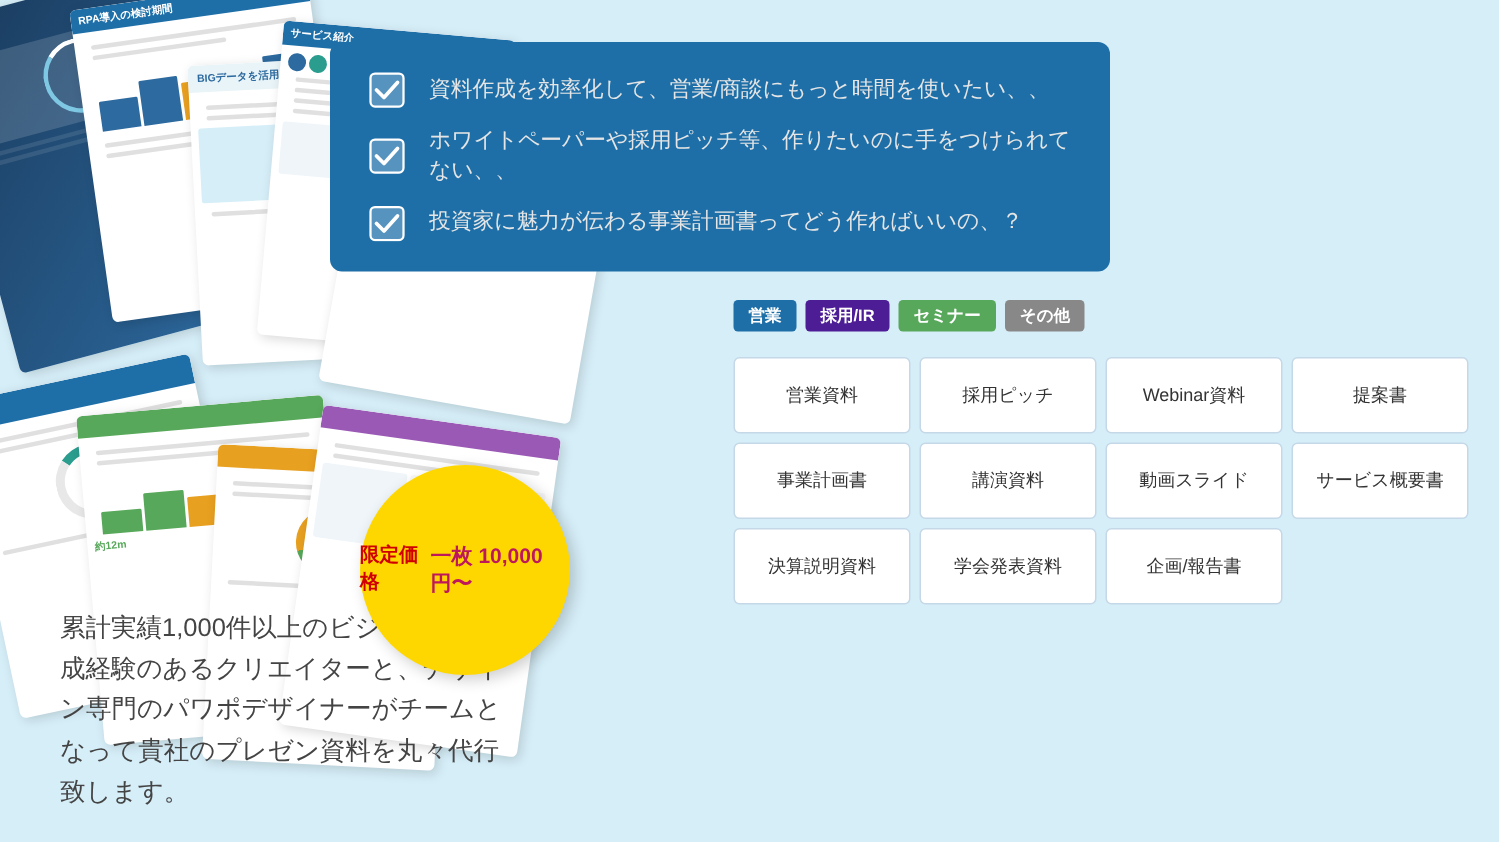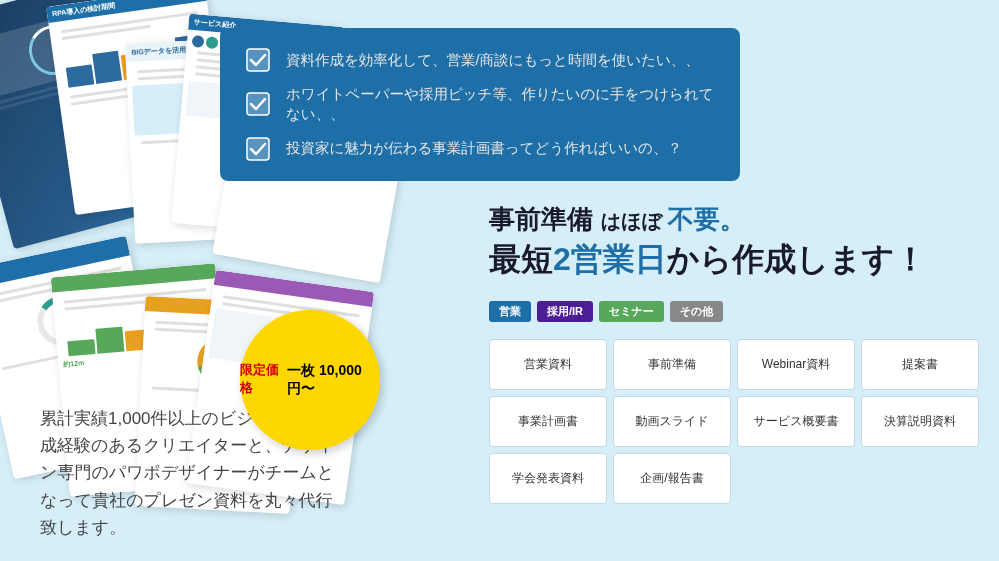--- a/index.html
+++ b/index.html
@@ -400,50 +400,41 @@
         <rect x="1" y="1" width="22" height="22" rx="3" fill="white" fill-opacity="0.25" stroke="white" stroke-width="1.5"></rect>
         <path d="M5 12l5 5L19 7" stroke="white" stroke-width="2.5" stroke-linecap="round" stroke-linejoin="round"></path>
       </svg>
     </div>
     <span class="checklist-text">投資家に魅力が伝わる事業計画書ってどう作ればいいの、？</span>
   </div>
 </div>
 
 <div class="price-badge">
   <div class="price-label">限定価格</div>
-  <div class="price-value" style="font-size:14px;font-weight:900;color:#000000;">一枚 10,000円〜</div>
+  <div class="price-value" style="font-size:14px;font-weight:900;color:#be185d;">一枚 10,000円〜</div>
 </div>
 
 <div class="right-content">
 
-  <div class="headline">
-    <div>
-      <span style="font-size:26px;font-weight:800;">事前準備</span>
-      <span style="font-size:20px;font-weight:600;"> はほぼ </span>
-      <span style="font-size:26px;font-weight:900;color:#1e6fa8;">不要。</span>
-    </div>
-    <div style="font-size:32px;font-weight:900;color:#1a1a2e;">
-      <span>最短</span><span style="color:#1e6fa8;">2営業日</span><span>から作成します！</span>
-    </div>
-  </div>
 
   <div class="tags-row">
     <span class="tag tag-blue">営業</span>
     <span class="tag tag-teal">採用/IR</span>
     <span class="tag tag-green">セミナー</span>
     <span class="tag tag-gray">その他</span>
   </div>
 
   <div style="display:grid;grid-template-columns:repeat(4,1fr);gap:6px;margin-bottom:6px;">
     <div class="service-cell">営業資料</div>
-    <div class="service-cell">事前準備</div>
+    <div class="service-cell">採用ピッチ</div>
     <div class="service-cell">Webinar資料</div>
 
     <div class="service-cell">提案書</div>
     <div class="service-cell">事業計画書</div>
+    <div class="service-cell">講演資料</div>
     <div class="service-cell">動画スライド</div>
 
     <div class="service-cell">サービス概要書</div>
     <div class="service-cell">決算説明資料</div>
     <div class="service-cell">学会発表資料</div>
     <div class="service-cell">企画/報告書</div>
   </div>
 </div>
 
 <div class="bottom-desc">

